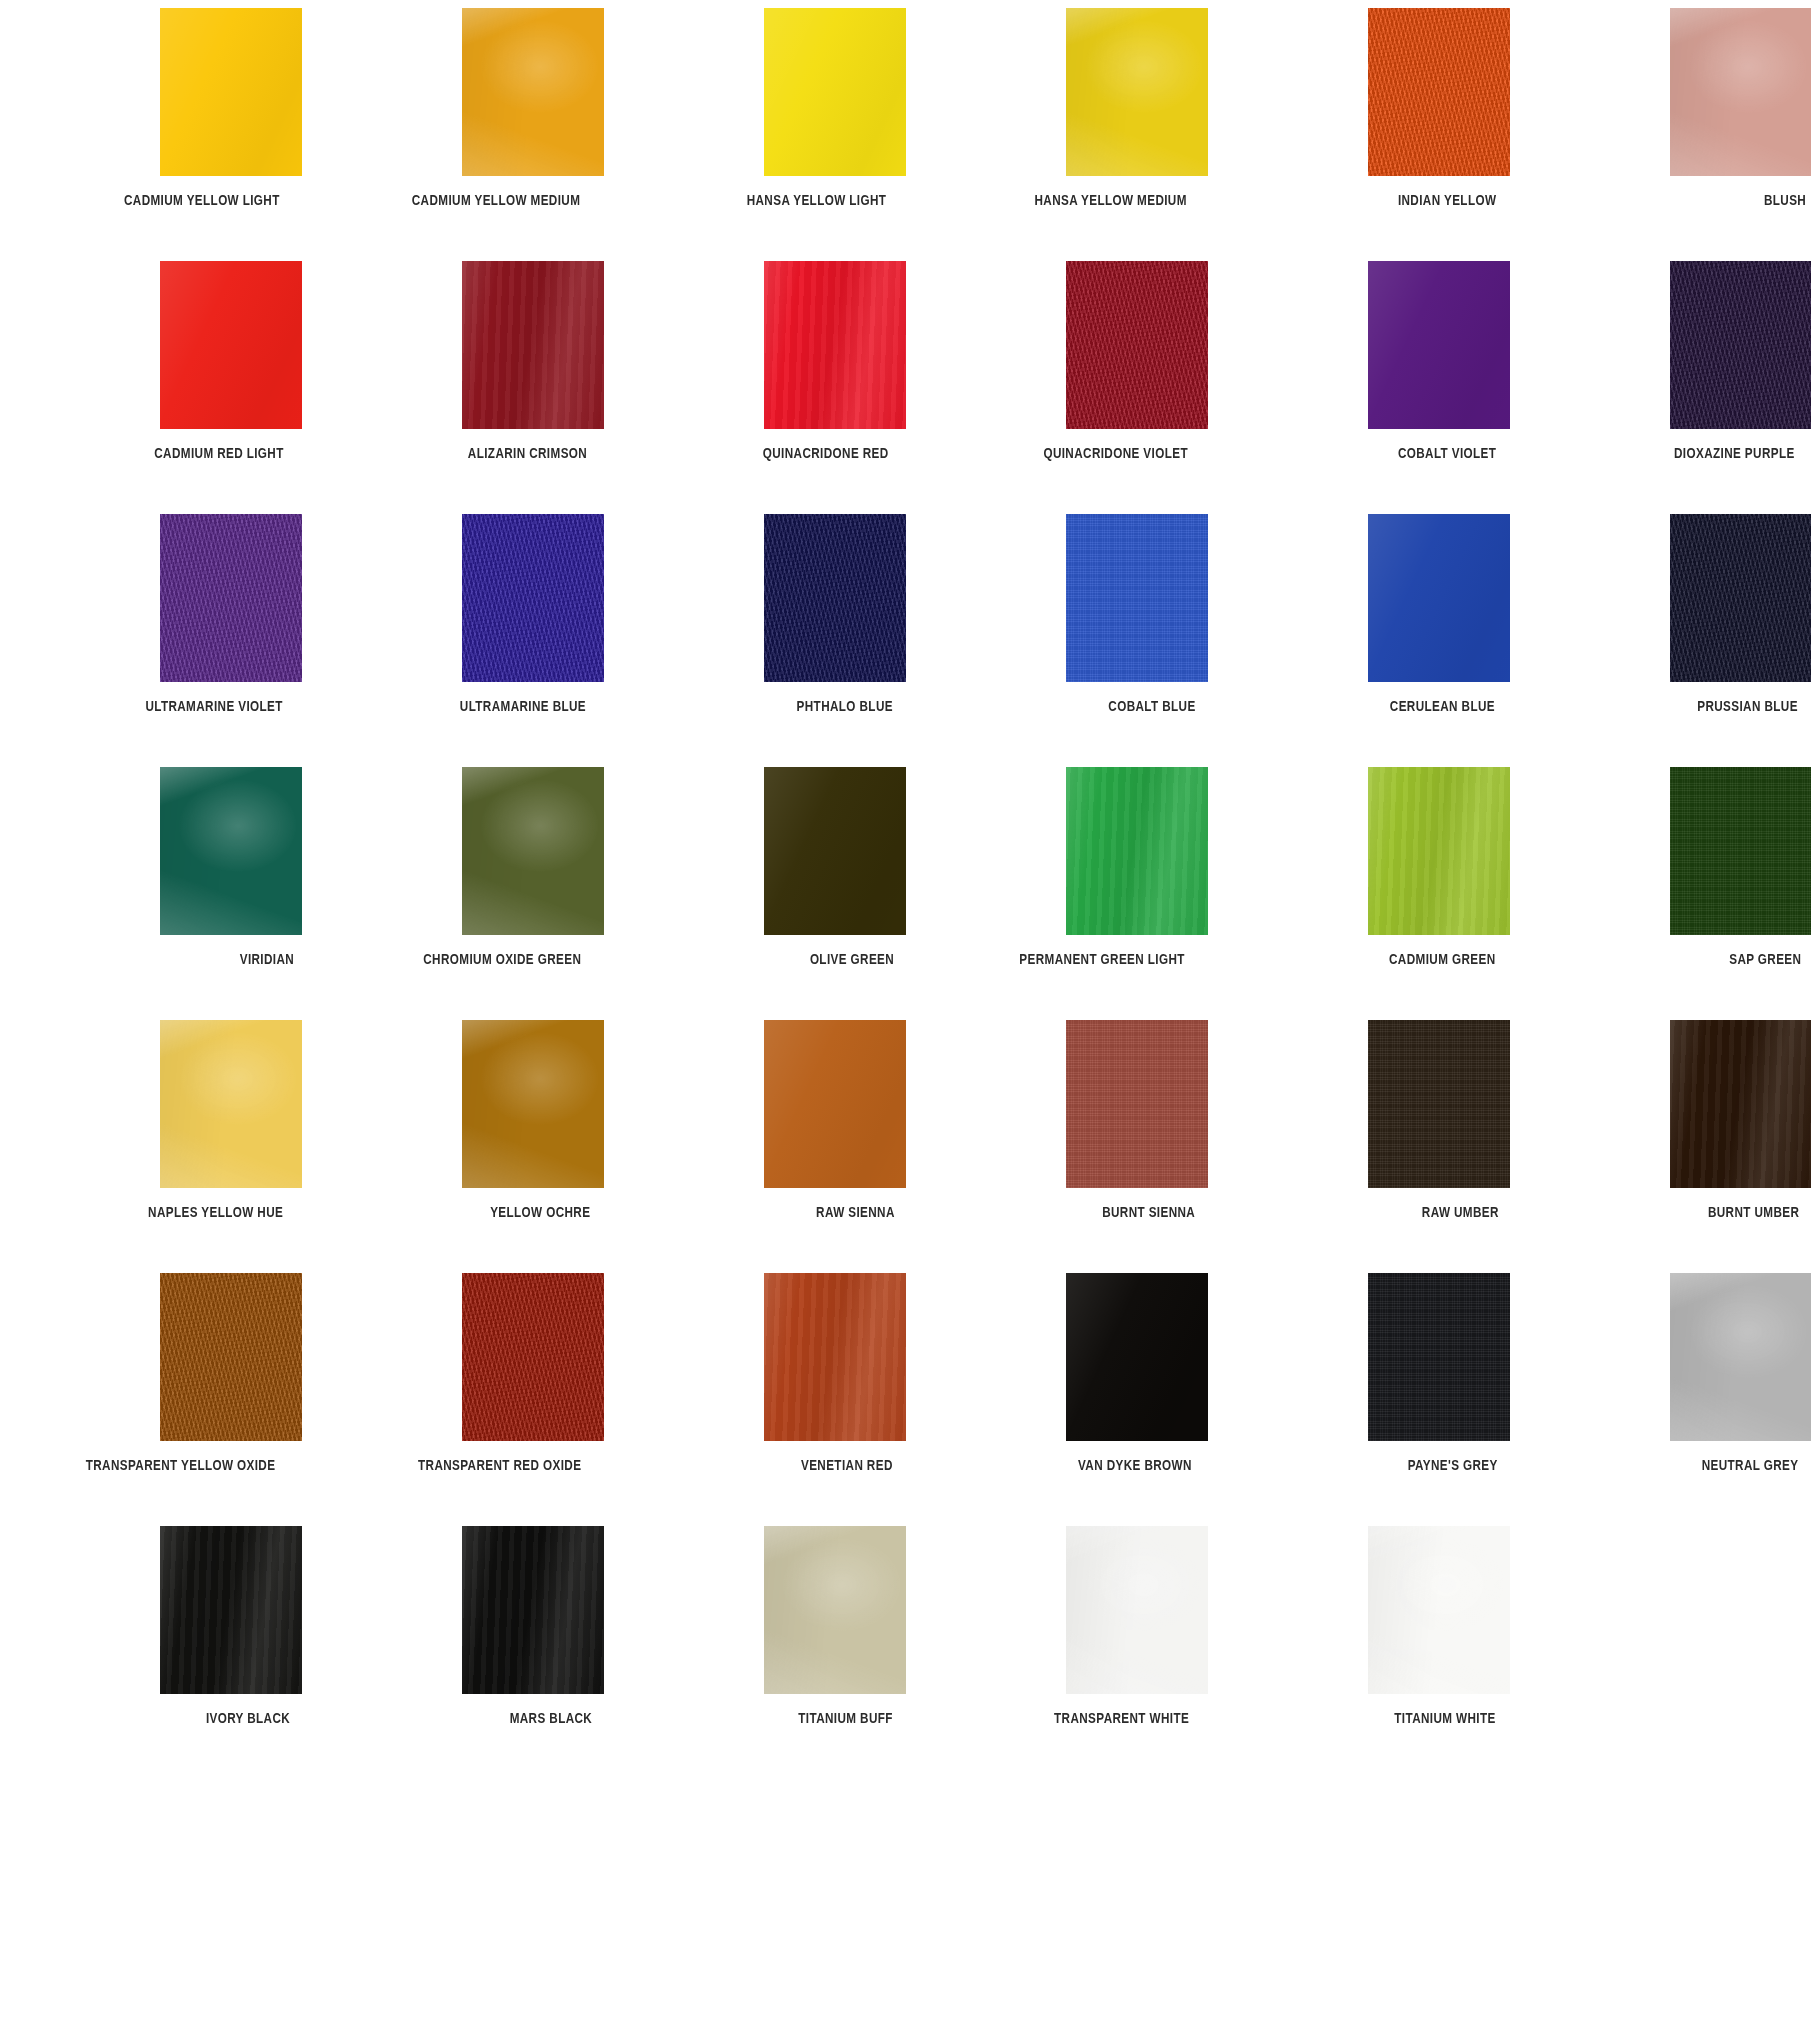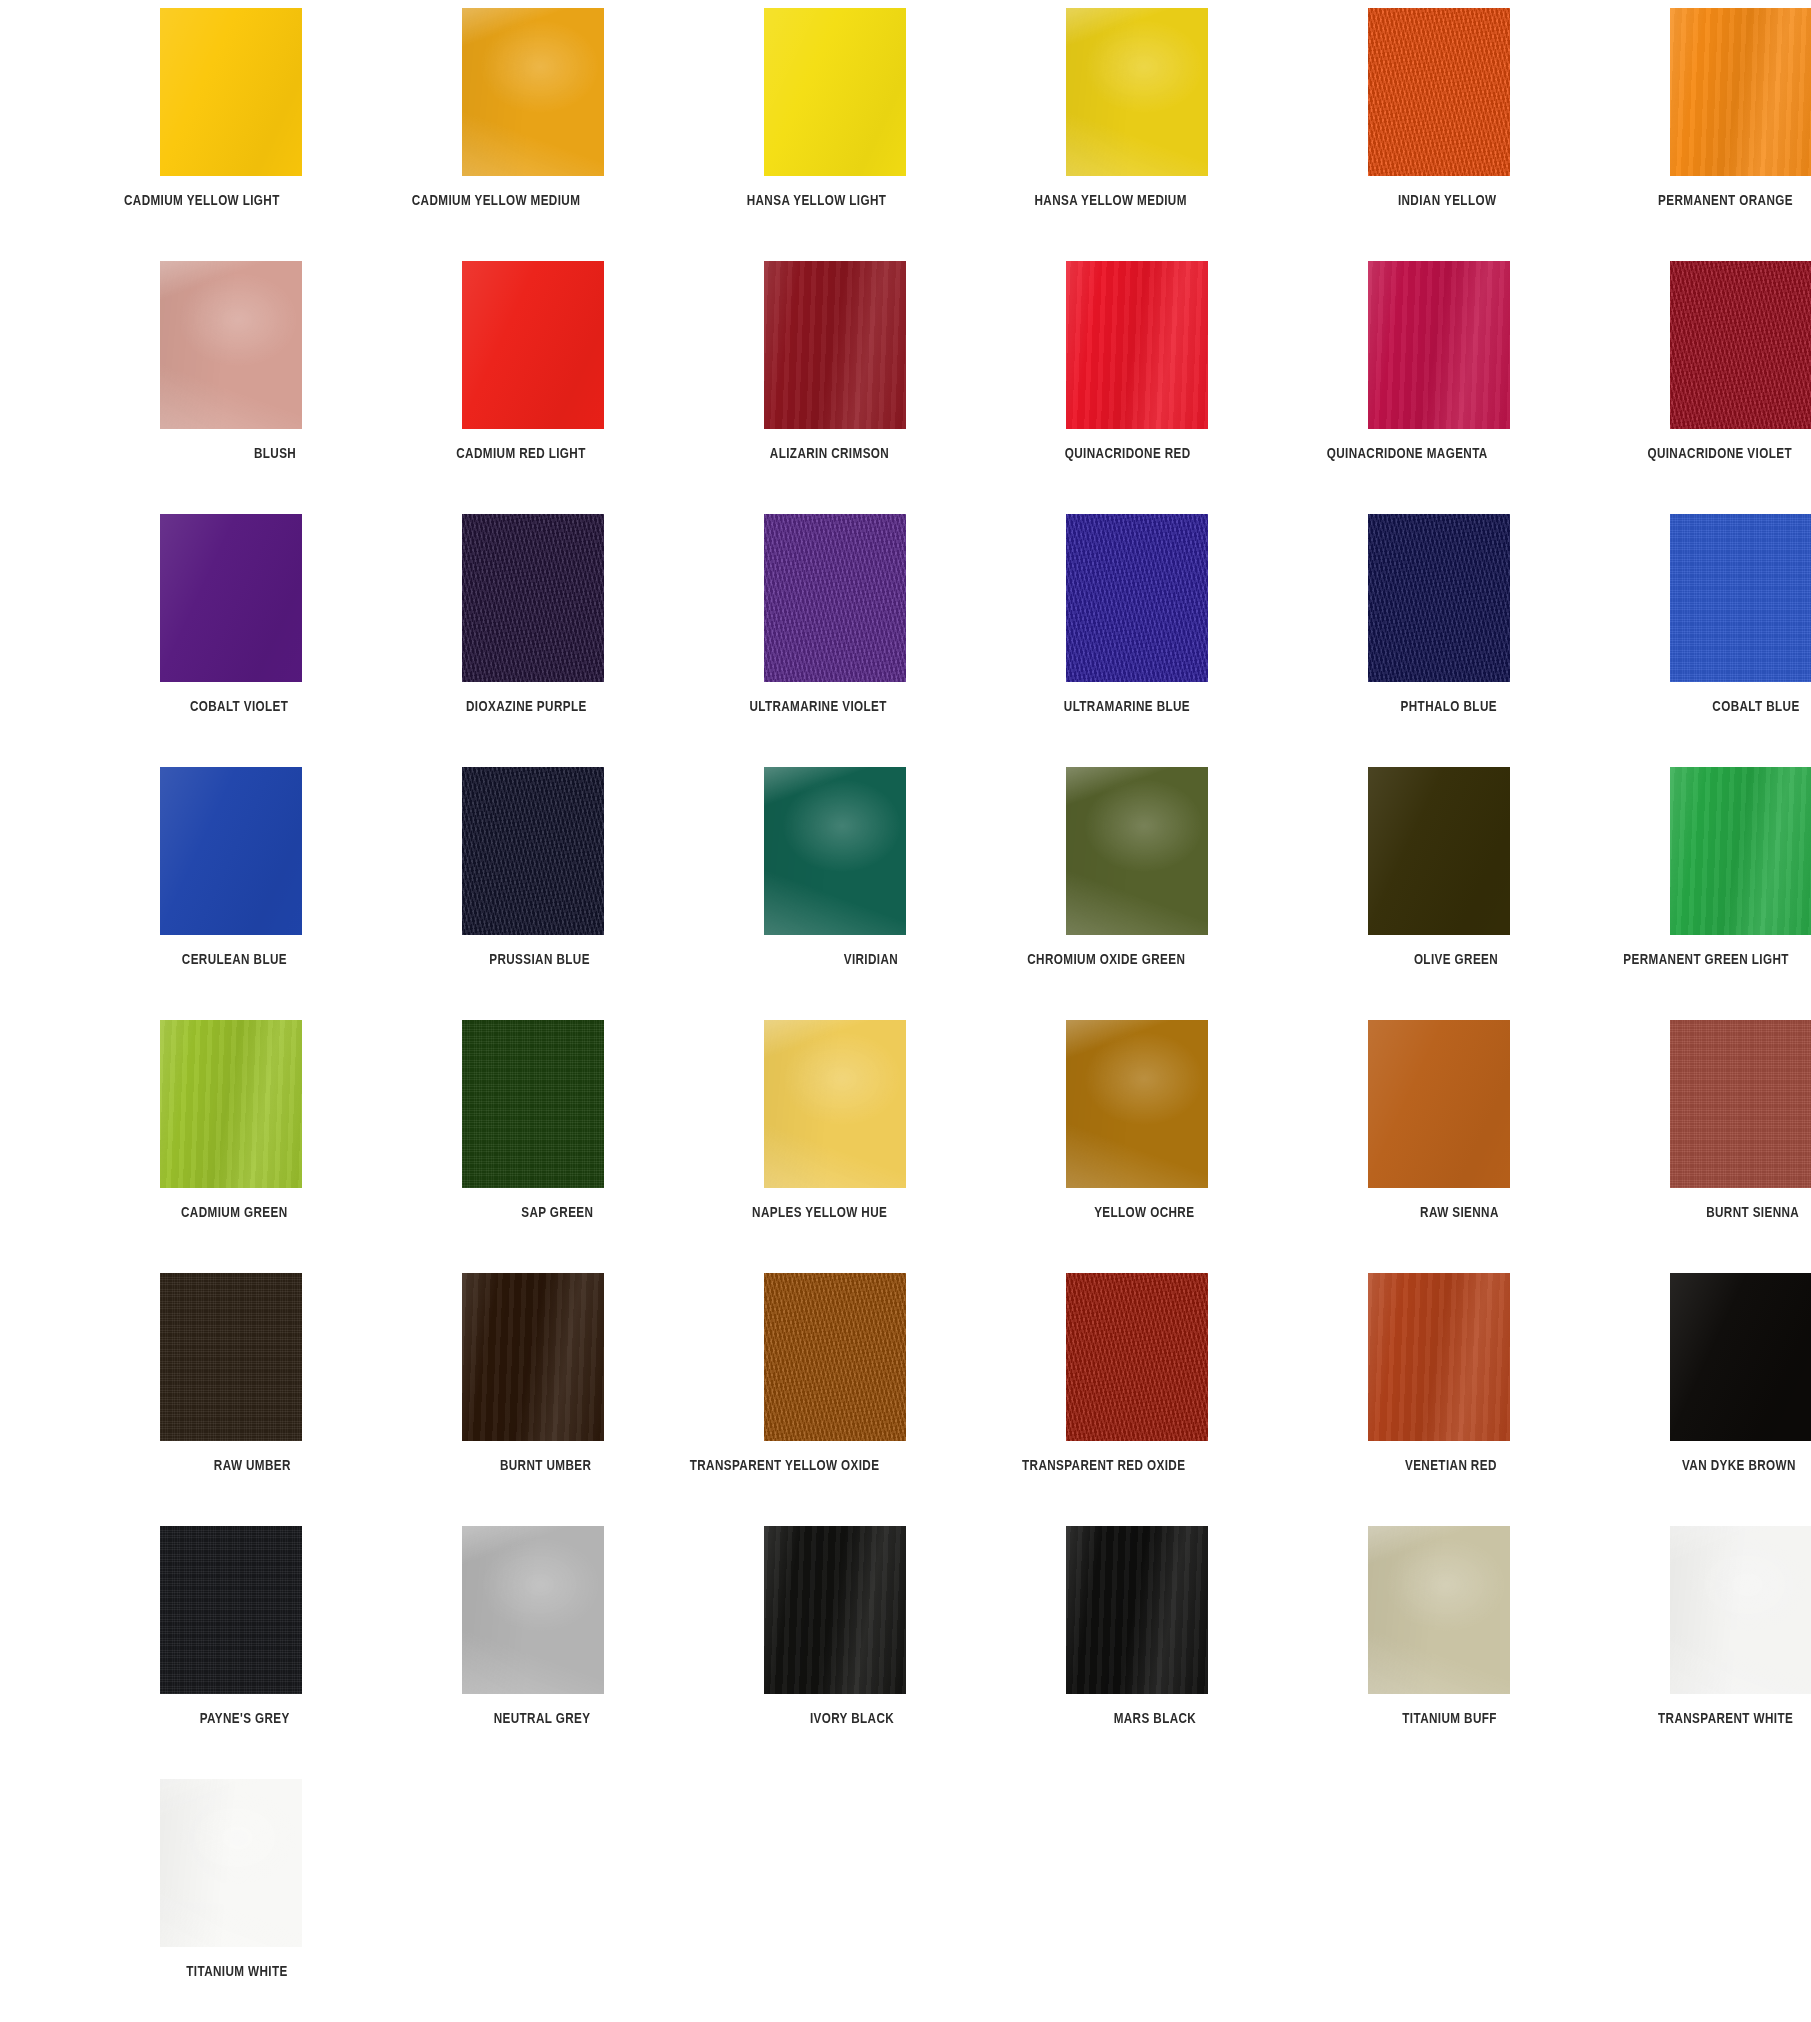--- a/index.html
+++ b/index.html
@@ -125,26 +125,20 @@
       </div>
       <div class="label">HANSA YELLOW MEDIUM</div>
     </div>
     <div class="cell">
       <div class="swatch" style="background-color: rgb(232, 76, 12);">
         <div class="tex mottle"></div>
       </div>
       <div class="label">INDIAN YELLOW</div>
     </div>
     <div class="cell">
-      <div class="swatch" style="background-color: rgb(246, 139, 22);">
-        <div class="tex stroke"></div>
-      </div>
-      <div class="label">PERMANENT ORANGE</div>
-    </div>
-    <div class="cell">
       <div class="swatch" style="background-color: rgb(212, 159, 148);">
         <div class="tex impasto"></div>
       </div>
       <div class="label">BLUSH</div>
     </div>
     <div class="cell">
       <div class="swatch" style="background-color: rgb(236, 32, 24);">
         <div class="tex smooth"></div>
       </div>
       <div class="label">CADMIUM RED LIGHT</div>
@@ -155,26 +149,20 @@
       </div>
       <div class="label">ALIZARIN CRIMSON</div>
     </div>
     <div class="cell">
       <div class="swatch" style="background-color: rgb(236, 21, 39);">
         <div class="tex stroke"></div>
       </div>
       <div class="label">QUINACRIDONE RED</div>
     </div>
     <div class="cell">
-      <div class="swatch" style="background-color: rgb(192, 18, 74);">
-        <div class="tex stroke"></div>
-      </div>
-      <div class="label">QUINACRIDONE MAGENTA</div>
-    </div>
-    <div class="cell">
       <div class="swatch" style="background-color: rgb(156, 16, 33);">
         <div class="tex mottle"></div>
       </div>
       <div class="label">QUINACRIDONE VIOLET</div>
     </div>
     <div class="cell">
       <div class="swatch" style="background-color: rgb(86, 25, 126);">
         <div class="tex smooth"></div>
       </div>
       <div class="label">COBALT VIOLET</div>

